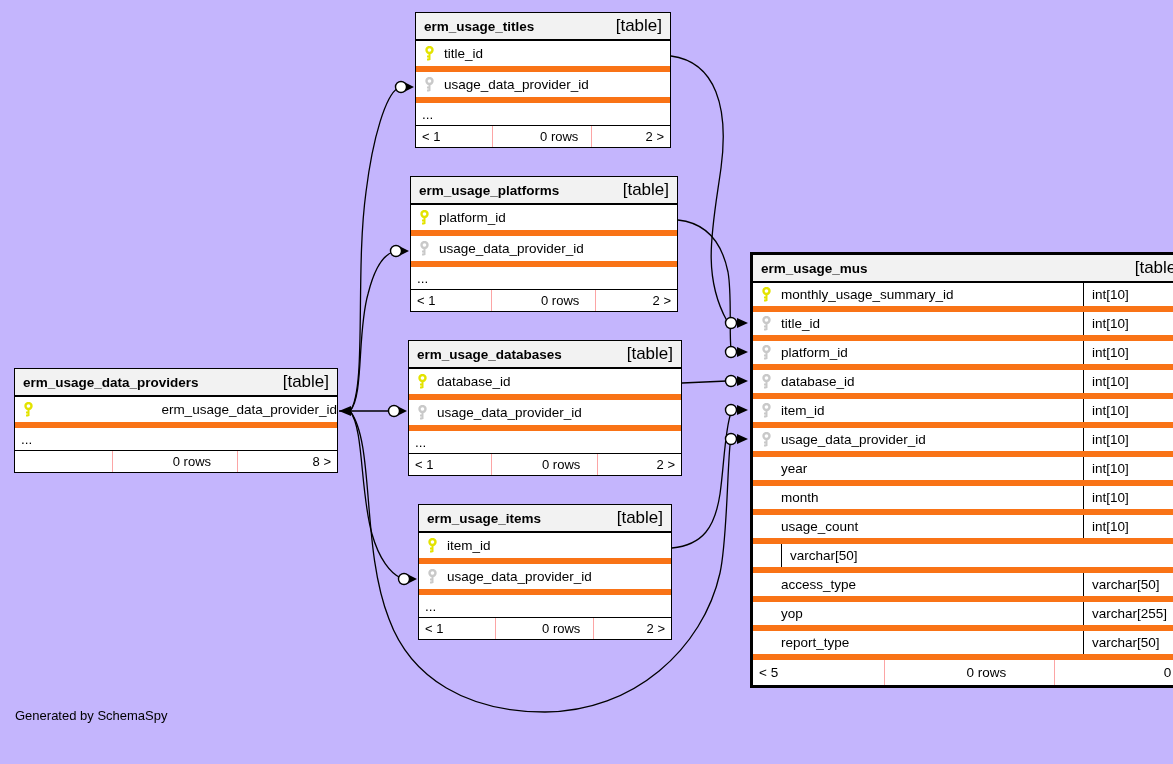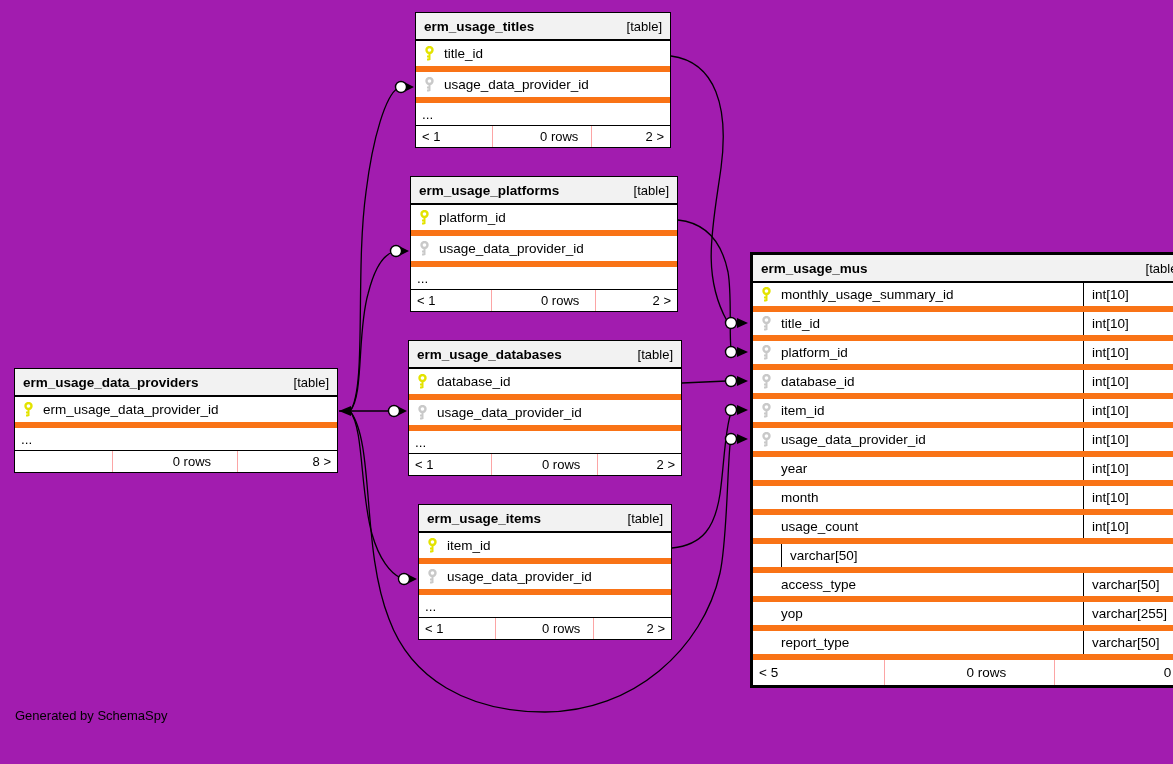--- a/index.html
+++ b/index.html
@@ -1,25 +1,25 @@
 <!DOCTYPE html>
 <html><head>
 <meta charset="utf-8">
 <style>
   html,body{margin:0;padding:0;background:#fff;}
-  #canvas{position:relative;width:1173px;height:764px;background:#a21caf;overflow:hidden;
+  #canvas{position:relative;width:1173px;height:764px;background:#c4b5fd;overflow:hidden;
           font-family:"Liberation Sans","DejaVu Sans",sans-serif;color:#000;}
   #wires{position:absolute;left:0;top:0;z-index:1;}
   .tbl{position:absolute;z-index:2;background:#fff;border:1px solid #000;box-sizing:border-box;
        font-size:13.5px;}
   .tbl.focal{border-width:3px;}
   .hdr{height:28px;display:flex;align-items:center;justify-content:space-between;
        background:#f2f2f2;border-bottom:2px solid #000;padding:0 8px;box-sizing:border-box;}
   .tname{font-weight:bold;white-space:nowrap;}
-  .badge{font-weight:normal;font-size:13px;white-space:nowrap;}
+  .badge{font-weight:normal;font-size:17px;white-space:nowrap;}
   .row{height:31px;display:flex;align-items:center;border-bottom:6px solid #f97316;
        padding:0 0 0 8px;box-sizing:border-box;}
   .focal .row{height:29px;}
   .keyslot{width:20px;display:inline-flex;align-items:center;flex:none;}
   .fname{white-space:nowrap;flex:1;}
   .ftype{width:106px;flex:none;align-self:stretch;display:flex;align-items:center;
          border-left:1px solid #000;padding-left:8px;box-sizing:border-box;white-space:nowrap;}
   .ellipsis{height:23px;display:flex;align-items:center;border-bottom:1px solid #000;
             padding:0 6px;box-sizing:border-box;}
   .footer{height:21px;display:flex;align-items:stretch;box-sizing:border-box;font-size:13px;}
@@ -216,21 +216,21 @@
     <div class="ellipsis">
         <span>...</span>
       </div>
     <div class="footer">
       <span class="fc l">&lt; 1</span>
       <span class="fc c">0 rows</span>
       <span class="fc r">2 &gt;</span>
     </div>
   </div>
 
-  <div class="tbl" style="left:14px;top:368px;width:324px;">
+  <div class="tbl" style="left:14px;top:368px;width:324px;text-align:right;">
     <div class="hdr">
       <span class="tname">erm_usage_data_providers</span>
       <span class="badge">[table]</span>
     </div>
     <div class="row">
       <span class="keyslot">
           <span class="key pk">
             <svg width="11" height="15" viewBox="0 0 11 15">
               <circle cx="5.5" cy="4" r="3" fill="none" stroke="currentColor" stroke-width="2.4"></circle>
               <path d="M5.5 7 L5.5 14 M5.5 10.5 L3 10.5 M5.5 13.5 L3 13.5" stroke="currentColor" stroke-width="2" fill="none"></path>

